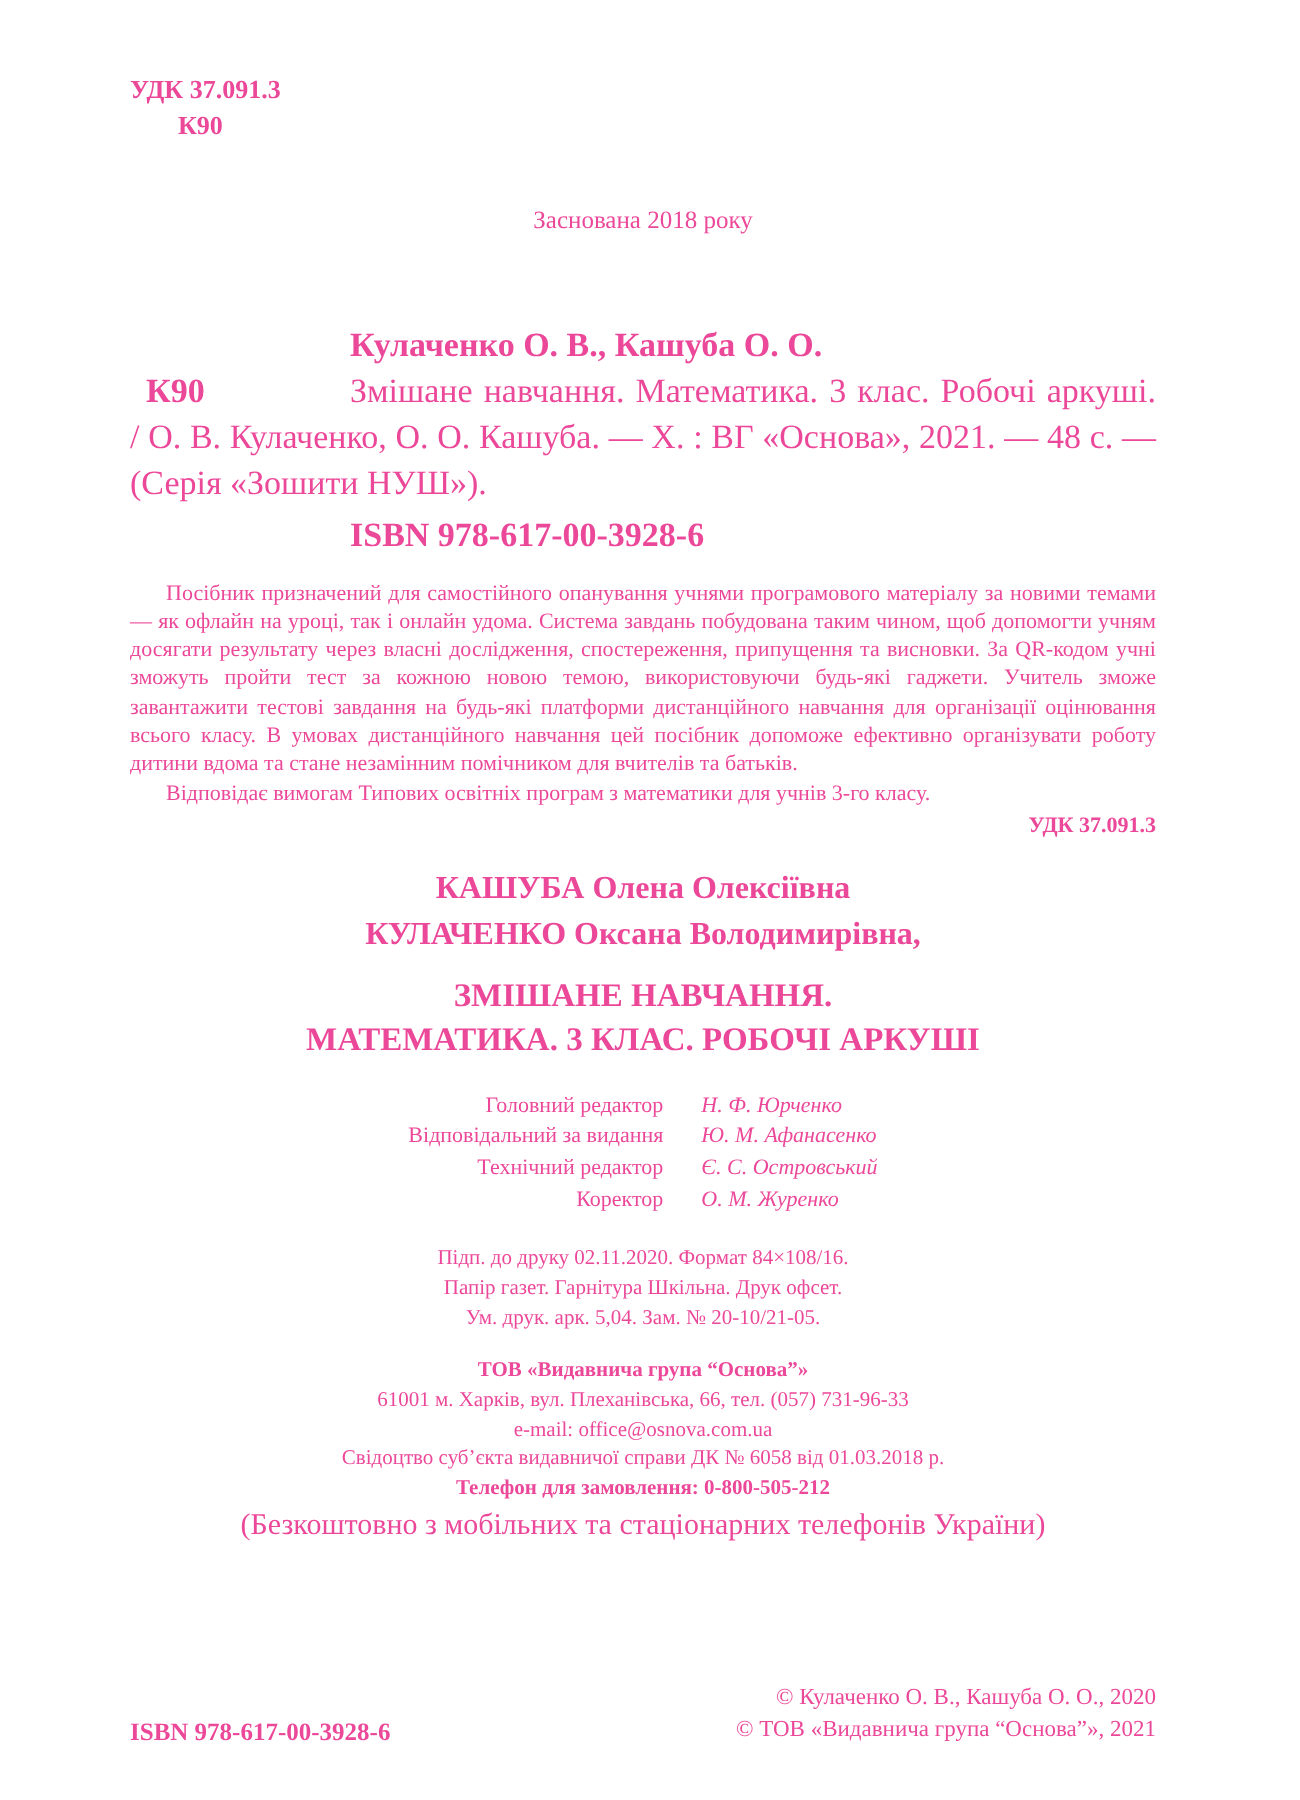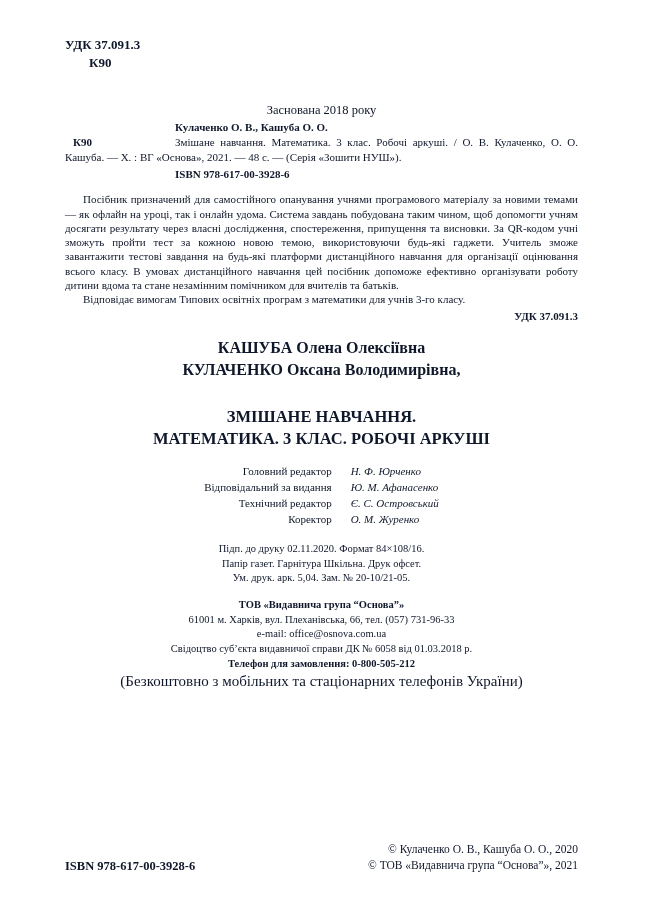--- a/index.html
+++ b/index.html
@@ -3,45 +3,45 @@
 <meta charset="utf-8">
 <style>
   html, body { margin: 0; padding: 0; background: #e8e8e8; }
   .page {
     position: relative;
     width: 650px;
     height: 900px;
     margin: 0 auto;
     background: #ffffff;
     font-family: "Liberation Serif", "DejaVu Serif", serif;
-    color: #0f172a;
+    color: #ec4899;
     box-sizing: border-box;
     padding: 36px 72px 28px 65px;
     overflow: hidden;
   }
   .udk-top { font-size: 13px; font-weight: bold; line-height: 1.35; }
   .udk-top .line2 { margin-left: 24px; }
 
   .series { text-align: center; font-size: 12.5px; line-height: 1.5; margin-top: 30px; }
 
-  .catalog { font-size: 11px; line-height: 1.35; position: relative; }
+  .catalog { margin-top: 42px; font-size: 17px; line-height: 1.35; position: relative; }
   .catalog-authors { font-weight: bold; margin-left: 110px; }
   .catalog-entry-wrap { position: relative; }
   .catalog-code { position: absolute; left: 8px; top: 0; font-weight: bold; }
   .catalog-entry { margin: 0; text-indent: 110px; text-align: justify; }
   .catalog-isbn { font-weight: bold; margin-left: 110px; margin-top: 3px; }
 
   .annotation { margin-top: 10px; font-size: 11px; line-height: 1.3; }
   .annotation p { margin: 0; text-indent: 18px; text-align: justify; }
   .annotation .udk-right { text-align: right; font-weight: bold; text-indent: 0; margin-top: 2px; }
 
   .center-block { text-align: center; }
   .edition-type { margin-top: 36px; font-size: 12.5px; font-weight: bold; font-style: italic; }
   .book-authors { margin-top: 14px; font-size: 16px; font-weight: bold; line-height: 1.4; }
-  .book-title { margin-top: 24px; font-size: 16.5px; font-weight: bold; line-height: 1.35; }
+  .book-title { margin-top: 8px; font-size: 16.5px; font-weight: bold; line-height: 1.35; }
 
   .credits { display: inline-grid; grid-template-columns: auto auto; column-gap: 19px; margin-top: 14px; font-size: 11px; line-height: 1.45; }
   .credits .role { text-align: right; }
   .credits .name { text-align: left; font-style: italic; }
 
   .print-info { margin-top: 14px; font-size: 10.5px; line-height: 1.4; }
   .publisher { margin-top: 12px; font-size: 10.5px; line-height: 1.4; }
   .publisher .bold { font-weight: bold; }
   .publisher .fine { font-size: 15px; }
 

